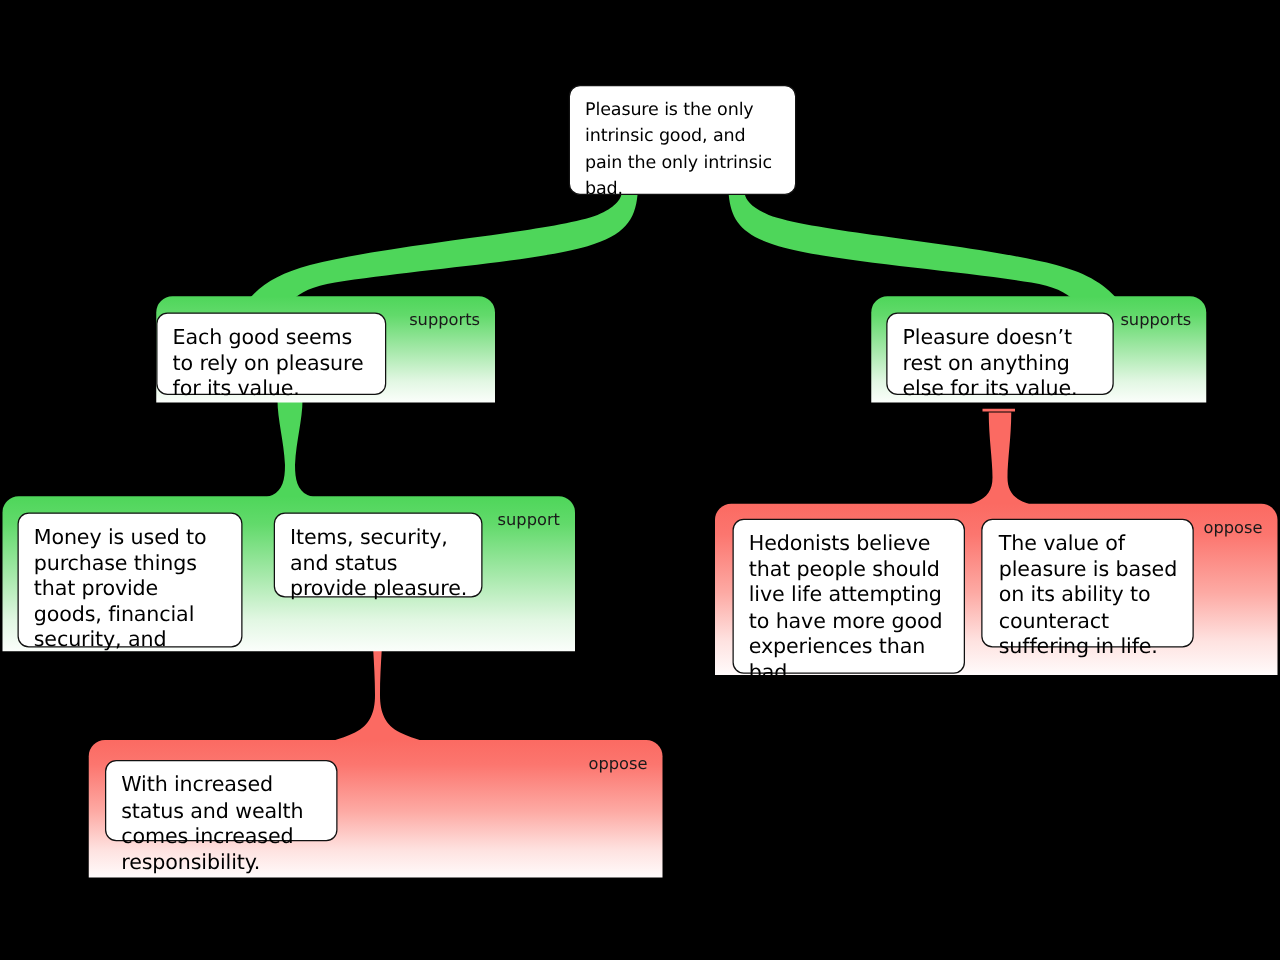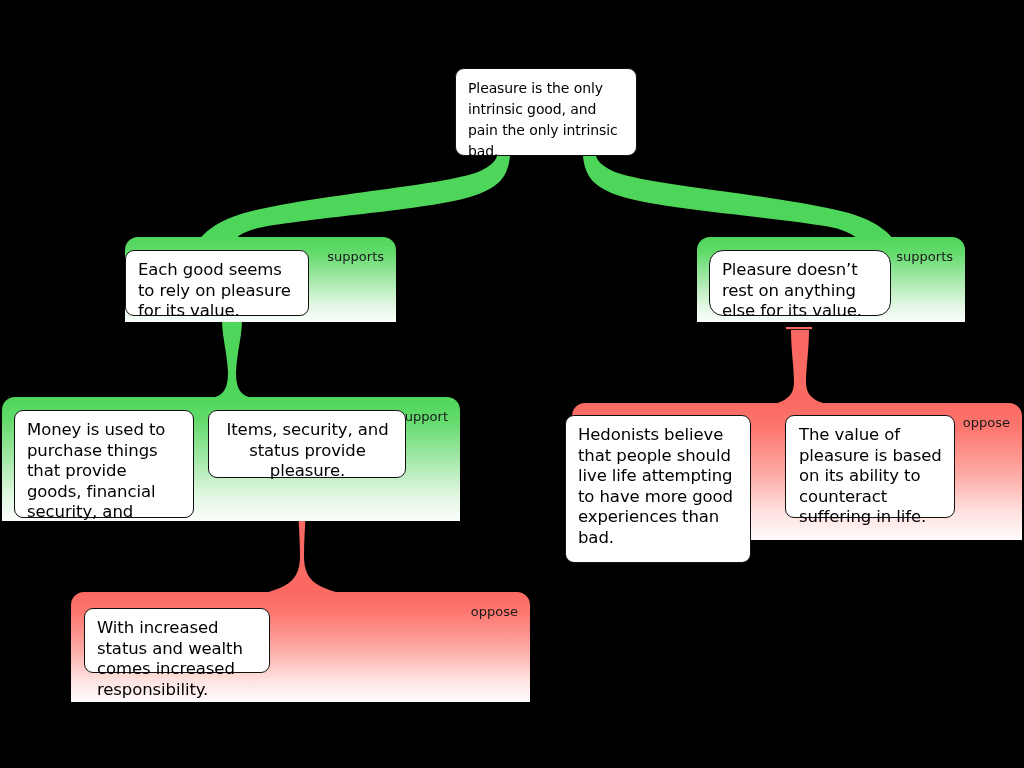--- a/index.html
+++ b/index.html
@@ -126,32 +126,32 @@
   <div class="claim root" style="left:455px; top:68px; width:182px; height:88px;">Pleasure is the only intrinsic good, and pain the only intrinsic bad.</div>
 
   <div class="group green" style="left:125px; top:237px; width:271px; height:85px;">
     <span class="group-label">supports</span>
   </div>
   <div class="claim" style="left:125px; top:250px; width:184px; height:66px;">Each good seems to rely on pleasure for its value.</div>
 
   <div class="group green" style="left:697px; top:237px; width:268px; height:85px;">
     <span class="group-label">supports</span>
   </div>
-  <div class="claim" style="left:709px; top:250px; width:182px; height:66px;border-radius:14px;">Pleasure doesn’t rest on anything else for its value.</div>
+  <div class="claim" style="left:709px; top:250px; width:182px; height:66px;">Pleasure doesn’t rest on anything else for its value.</div>
 
   <div class="group green" style="left:2px; top:397px; width:458px; height:124px;">
     <span class="group-label">support</span>
   </div>
   <div class="claim" style="left:14px; top:410px; width:180px; height:108px;">Money is used to purchase things that provide goods, financial security, and social status.</div>
-  <div class="claim" style="left:208px; top:410px; width:198px; height:68px;text-align:center;">Items, security, and status provide pleasure.</div>
+  <div class="claim" style="left:219px; top:410px; width:167px; height:68px;">Items, security, and status provide pleasure.</div>
 
   <div class="group red" style="left:572px; top:403px; width:450px; height:137px;">
     <span class="group-label">oppose</span>
   </div>
-  <div class="claim" style="left:565px; top:415px; width:186px; height:148px;">Hedonists believe that people should live life attempting to have more good experiences than bad.</div>
+  <div class="claim" style="left:586px; top:415px; width:186px; height:124px;">Hedonists believe that people should live life attempting to have more good experiences than bad.</div>
   <div class="claim" style="left:785px; top:415px; width:170px; height:103px;padding-left:13px;">The value of pleasure is based on its ability to counteract suffering in life.</div>
 
   <div class="group red" style="left:71px; top:592px; width:459px; height:110px;">
     <span class="group-label">oppose</span>
   </div>
   <div class="claim" style="left:84px; top:608px; width:186px; height:65px;">With increased status and wealth comes increased responsibility.</div>
 
 </div>
 
 </body></html>

